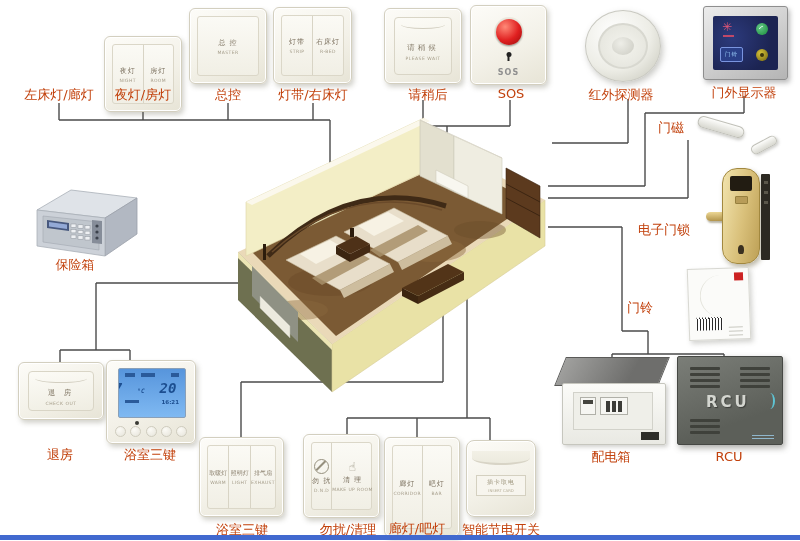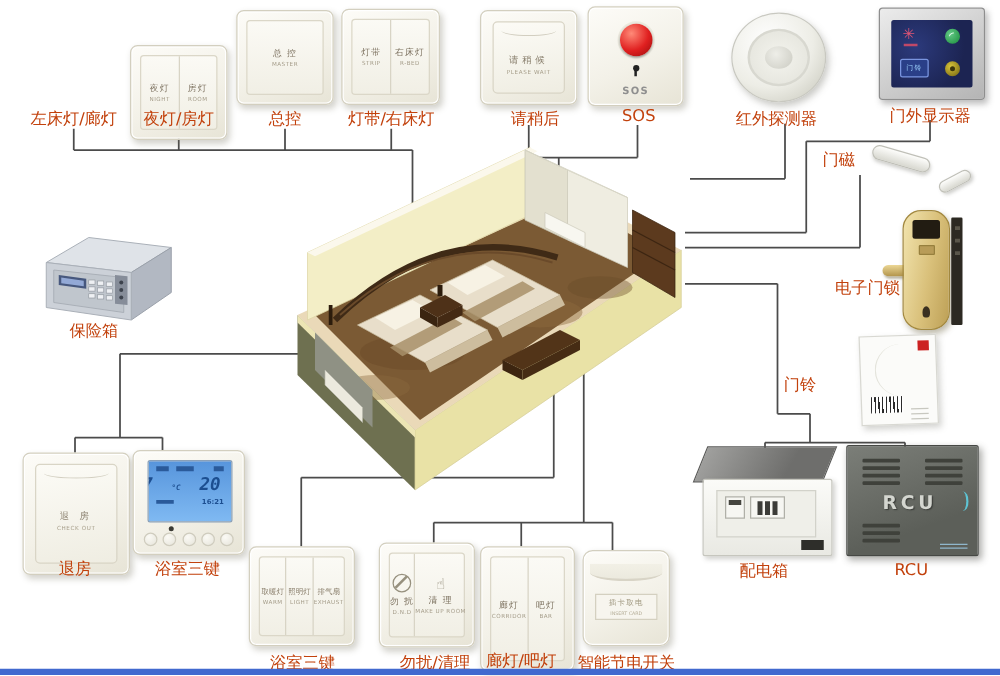--- a/index.html
+++ b/index.html
@@ -276,21 +276,21 @@
       <div class="lock-card"></div>
       <div class="lock-mid"></div>
       <div class="lock-key"></div>
     </div>
     <div class="lock-strip">
         <i></i>
         <i></i>
         <i></i>
       </div>
   </div>
-  <div class="cap" style="left:694px;top:221px;">电子门锁</div>
+  <div class="cap" style="left:664px;top:221px;">电子门锁</div>
 
   <div class="dev bell-box" style="left:688px;top:268px;width:62px;height:72px;">
     <div class="bell-arc"></div>
     <div class="bell-red"></div>
     <div class="bell-code"></div>
     <div class="bell-tiny"></div>
   </div>
   <div class="cap" style="left:640px;top:299px;">门铃</div>
 
   <div class="dev" style="left:556px;top:357px;width:112px;height:90px;">
@@ -353,21 +353,21 @@
           <rect x="60" y="54.6" width="5" height="3.4"></rect>
       </g>
       <polygon points="67,38 77,39 77,62 67,61" fill="#868d99"></polygon>
       <circle cx="72" cy="44" r="1.6" fill="#3c424c"></circle>
         <circle cx="72" cy="50" r="1.6" fill="#3c424c"></circle>
         <circle cx="72" cy="56" r="1.6" fill="#3c424c"></circle>
     </svg>
   </div>
   <div class="cap" style="left:75px;top:256px;">保险箱</div>
 
-  <div class="dev plate" style="left:18px;top:362px;width:86px;height:98px;">
+  <div class="dev plate" style="left:18px;top:362px;width:86px;height:58px;">
     <div class="flap">
       <div class="curve"></div>
       <div class="flap-text">
         <span class="flap-cn">退 房</span>
         <span class="flap-en">CHECK OUT</span>
       </div>
     </div>
   </div>
   <div class="cap" style="left:60px;top:446px;">退房</div>
 

